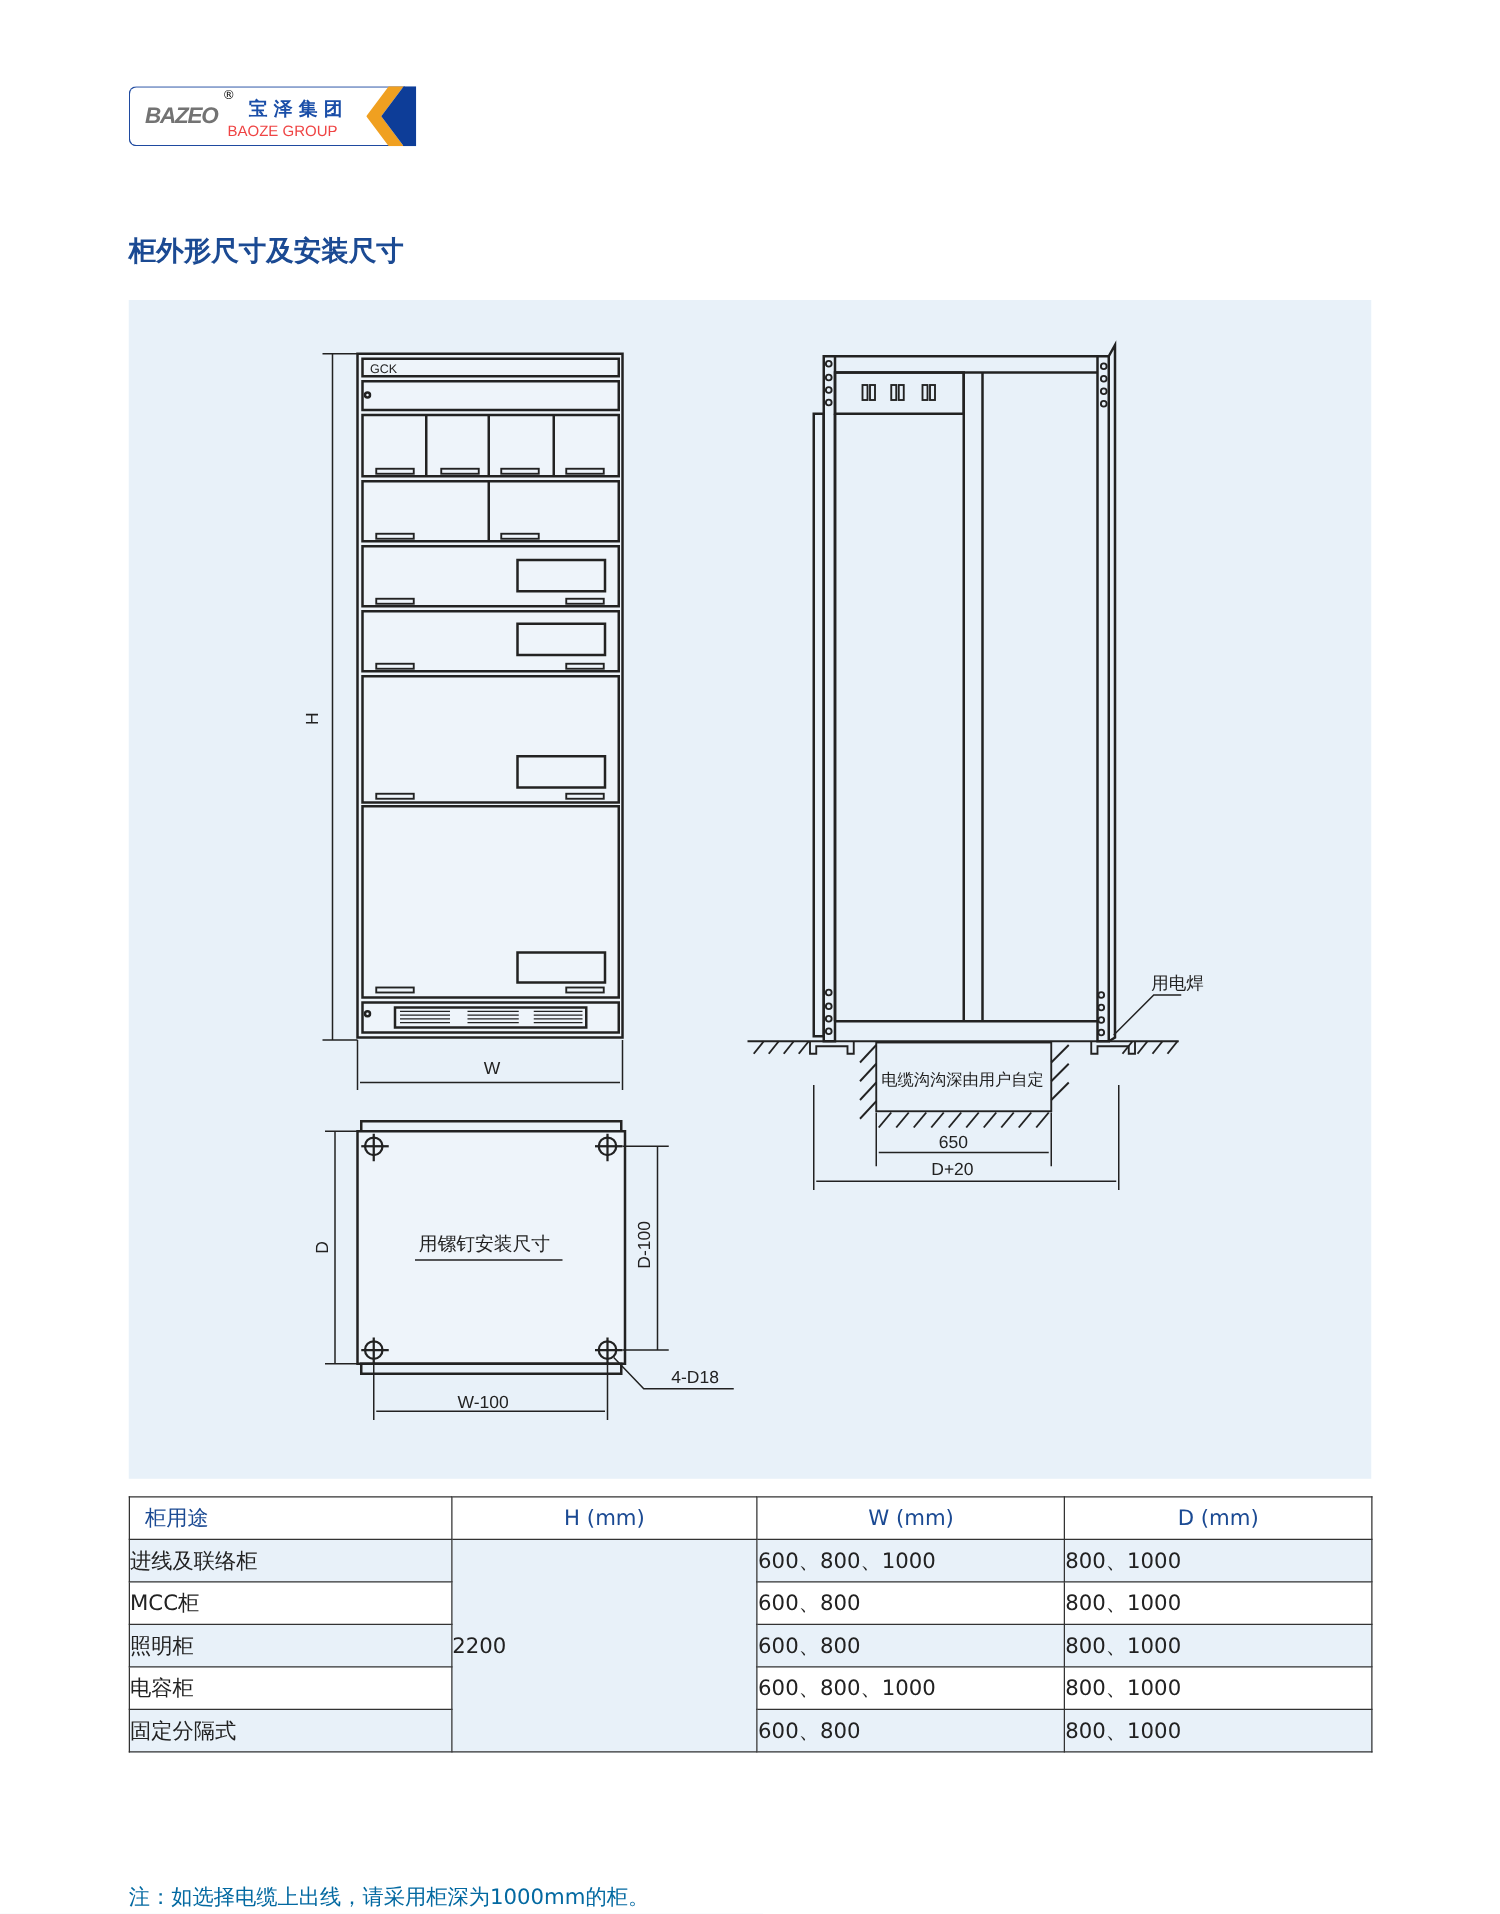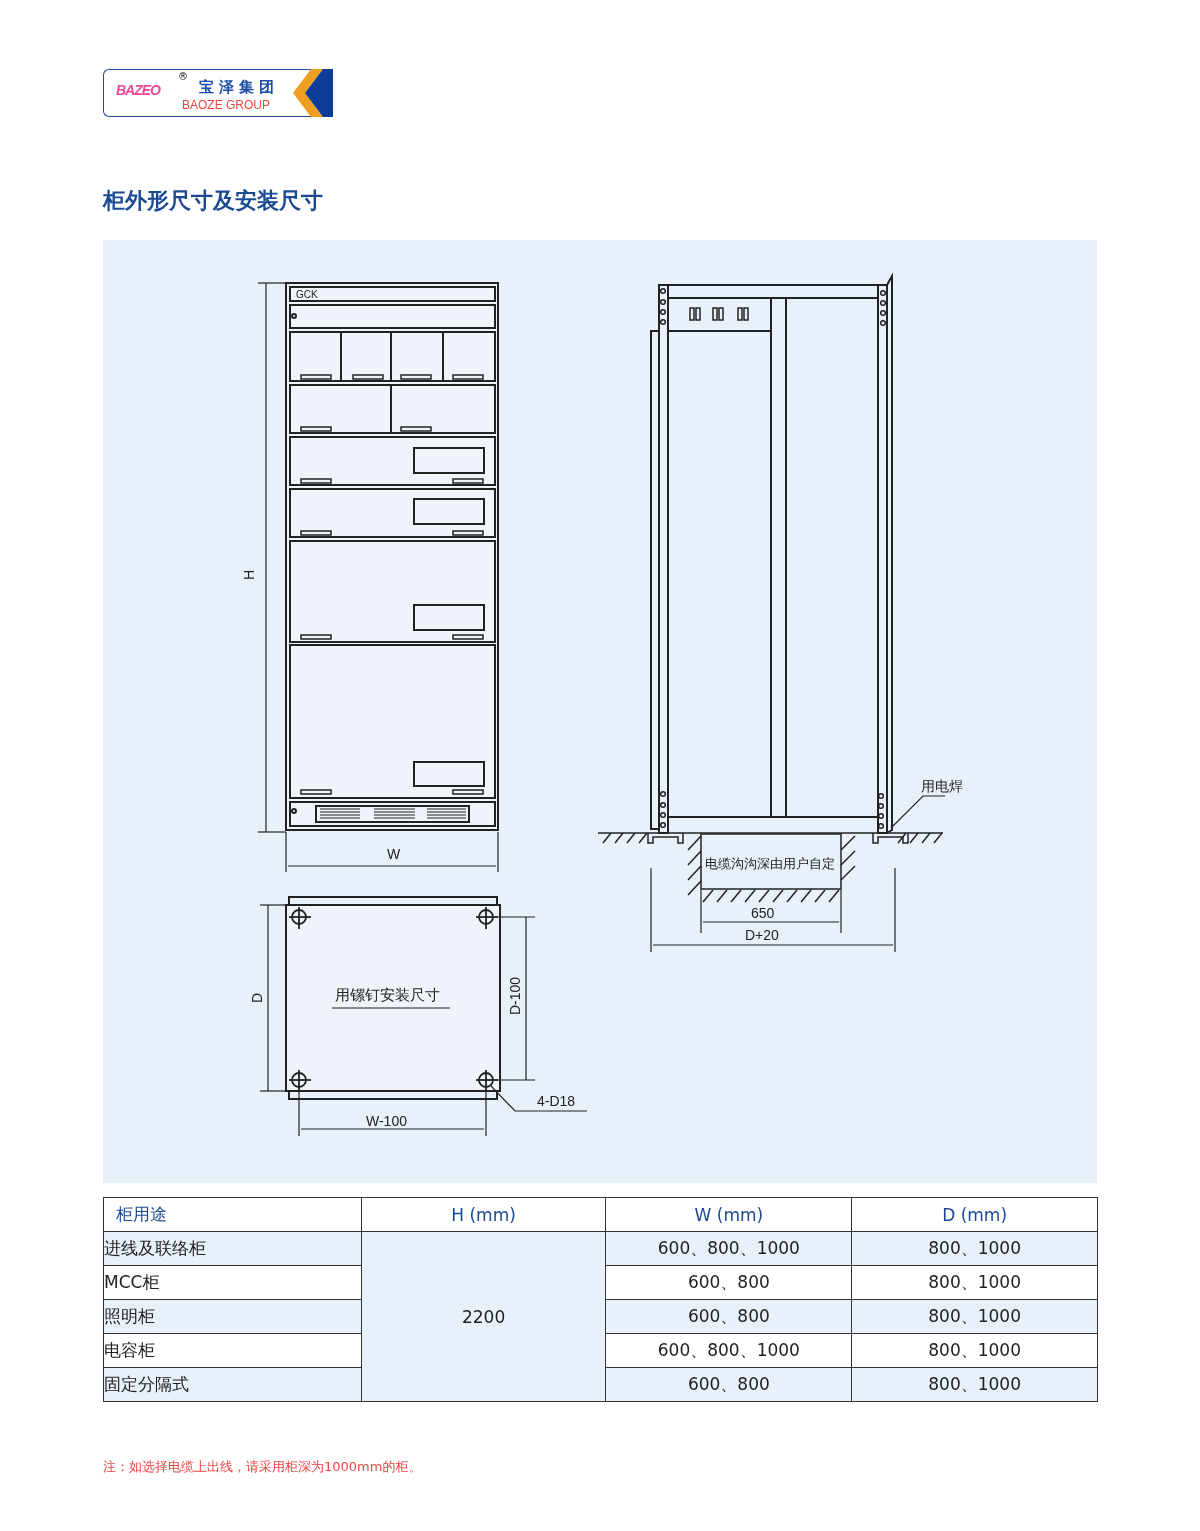--- a/index.html
+++ b/index.html
@@ -5,42 +5,42 @@
   html, body { margin:0; padding:0; }
   body { width:1200px; height:1531px; background:#ffffff; position:relative; overflow:hidden;
          font-family:"DejaVu Sans","Liberation Sans",sans-serif; color:#222; }
   
   .banner { position:absolute; left:103px; top:69px; width:595px; height:48px; }
   .banner-left { position:absolute; left:0; top:0; width:220px; height:46px; border:1px solid #1f4aa0;
                  border-radius:6px 0 0 6px; background:#fff; border-right:none; }
   .banner-right { position:absolute; left:205px; top:0; width:390px; height:48px; background:#0d3d98;
                   border-radius:0 6px 6px 0; }
   .logo-mark { position:absolute; left:12px; top:12px; font-family:"Liberation Sans",sans-serif; font-weight:bold;
-               font-style:italic; font-size:14px; color:#ec4899; letter-spacing:-1px; }
+               font-style:italic; font-size:18px; color:#737373; letter-spacing:-1px; }
   .logo-reg { position:absolute; left:74px; top:1px; font-size:10px; color:#111; }
   .logo-cn { position:absolute; left:95px; top:8px; font-size:15px; font-weight:bold; color:#1a4ea8; letter-spacing:5px; }
   .logo-en { position:absolute; left:78px; top:28px; font-size:12px; color:#ef4444; font-family:"Liberation Sans",sans-serif; }
   .banner-title { position:absolute; left:265px; top:10px; font-size:22px; font-weight:bold; color:#fff; letter-spacing:2px; }
   
   .section-title { position:absolute; left:103px; top:186px; font-size:22px; font-weight:bold; color:#1b4a93;text-align:center; }
   
   .panel { position:absolute; left:103px; top:240px; width:994px; height:943px; background:#e8f1f9; }
   .panel svg { position:absolute; left:0; top:0; }
   .dlabel { font-family:"Liberation Sans","DejaVu Sans",sans-serif; fill:#222; }
   
   .spec-table { position:absolute; left:103px; top:1197px; width:995px; border-collapse:collapse; font-size:17px; }
   .spec-table th, .spec-table td { border:1px solid #333; height:33px; padding:0; }
   .spec-table th { color:#1b4a93; font-weight:normal; background:#fff; }
   .spec-table th.first { text-align:left; padding-left:12px; }
-  .spec-table td { text-align:center; color:#222; }
+  .spec-table td { text-align:left; color:#222; }
   .spec-table td.label { text-align:left; padding-left:0; }
   .spec-table tr.alt td { background:#e8f1f9; }
   .spec-table td.merged { background:#e8f1f9 !important; }
   .spec-table tr.plain td { background:#fff;margin-top:40px; }
-  .note { position:absolute; left:103px; top:1458px; font-size:13px; color:#ef4444; }
+  .note { position:absolute; left:103px; top:1506px; font-size:17px; color:#0369a1; }
 </style>
 </head>
 <body>
 
 <div class="banner">
   <div class="banner-left">
     <span class="logo-mark">BAZEO</span>
     <span class="logo-reg">®</span>
     <span class="logo-cn">宝泽集团</span>
     <span class="logo-en">BAOZE GROUP</span>

